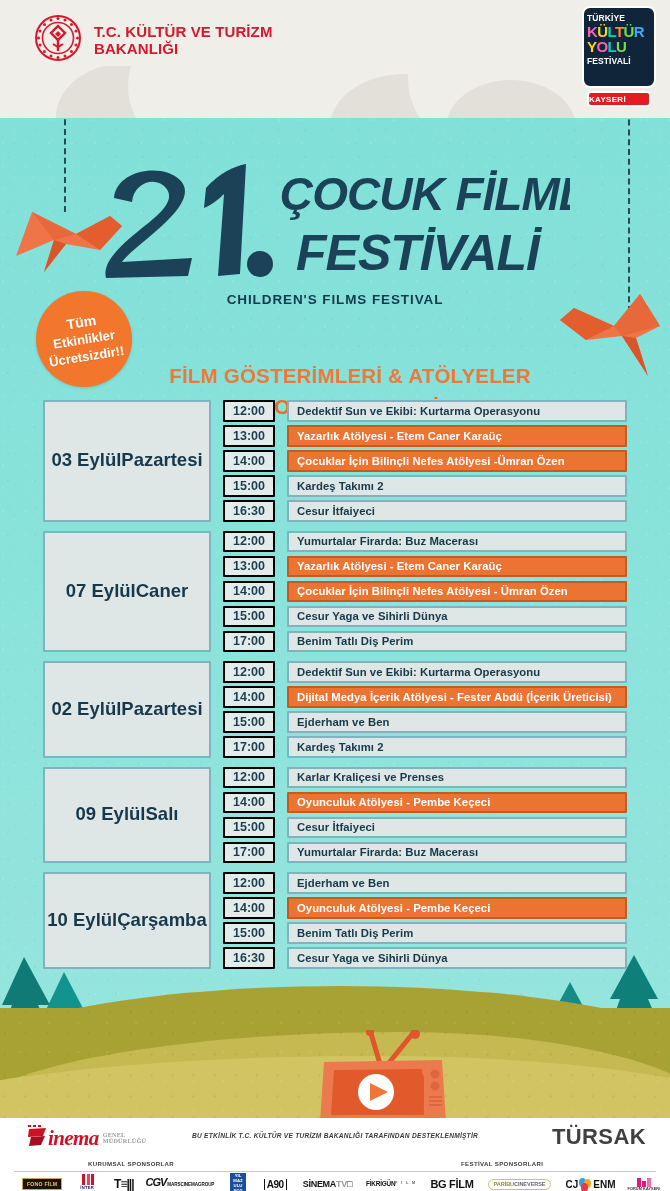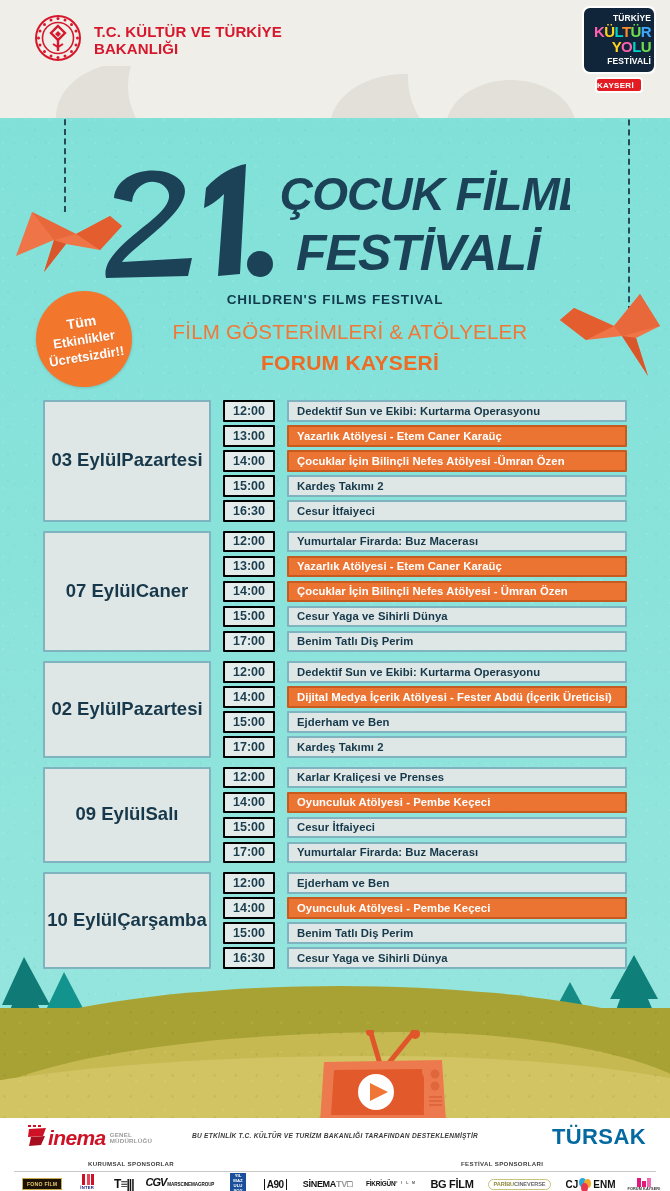--- a/index.html
+++ b/index.html
@@ -84,21 +84,21 @@
     text-shadow:0 1px 0 rgba(0,0,0,.08);
   }
   .free-badge .l1{ font-size:14px; }
   .free-badge .l3{ font-size:13px; }
 
   .sub-lines{
     position:absolute; left:140px; top:320px; width:420px; text-align:center;
     color:#ef7036;
   }
   .sub-lines .l1{
-    font-size:20.5px; font-weight:normal; letter-spacing:.2px; color:#ef7838;
+    font-size:20.5px; font-weight:bold; letter-spacing:.2px; color:#ef7838;margin-top:44px;
   }
   .sub-lines .l2{
     margin-top:7px;
     font-size:21px; font-weight:bold; letter-spacing:.3px; color:#ef6a22;
   }
 
   
   .schedule{
     position:absolute; left:43px; top:400px; width:584px;
   }
@@ -171,38 +171,38 @@
 
   
   .tv{ position:absolute; left:318px; top:1030px; }
 
   
   .footer{
     position:absolute; left:0; top:1118px; width:670px; height:73px;
     background:#ffffff;
   }
   .f-top{ position:relative; height:42px; }
-  .sinema-logo{ position:absolute; left:26px; top:6px; display:flex; align-items:center; }
+  .sinema-logo{ position:absolute; left:26px; top:6px; display:flex; align-items:center;font-family:Liberation Serif, serif; }
   .sinema-word{
     font-size:21px; font-weight:bold; font-style:italic;
     color:#cf1126; letter-spacing:-.6px;
   }
   .sinema-sub{
     margin-left:4px; line-height:1.05; color:#9b9b9b;
     font-size:6.2px; font-weight:bold; letter-spacing:.2px;
   }
   .support-text{
     position:absolute; left:0; right:0; top:14px;
     text-align:center;
     font-size:6.6px; font-style:italic; font-weight:bold;
     color:#3a3a3a; letter-spacing:.25px;
   }
   .tursak{
     position:absolute; right:24px; top:6px;
-    font-size:22px; font-weight:bold; color:#0369a1; letter-spacing:.4px;
+    font-size:22px; font-weight:bold; color:#404040; letter-spacing:.4px;
   }
   .f-labels{ position:relative; height:13px; }
   .lab{
     position:absolute; top:0;
     font-size:6.1px; font-weight:bold; color:#3d3d3d; letter-spacing:.35px;
   }
   .lab.k{ left:82px; }
   .lab.f{ left:455px; }
   .f-rule{
     position:absolute; left:14px; top:11px; width:642px; height:1px; background:#c9c9c9;
@@ -256,28 +256,28 @@
   .ministry .txt{
     margin-left:12px; color:#d6172c; font-size:15px; font-weight:bold;
     line-height:1.15; letter-spacing:.1px;
   }
   
   .ky{
     position:absolute; right:14px; top:6px; width:74px;
   }
   .ky .card{
     background:#10253a; border:2px solid #fff; border-radius:8px;
-    padding:5px 3px 6px; text-align:right;
+    padding:5px 3px 20px; text-align:left;
   }
   .ky .r1{ font-size:8.5px; font-weight:bold; color:#fff; letter-spacing:.1px; }
   .ky .r2{ font-size:15px; font-weight:bold; letter-spacing:-.6px; line-height:1; margin-top:1px; }
   .ky .r3{ font-size:15px; font-weight:bold; letter-spacing:-.6px; line-height:1; }
   .ky .r4{ font-size:8.5px; font-weight:bold; color:#fff; letter-spacing:.1px; margin-top:2px; }
   .ky .kayseri{
-    margin:3px auto 0; width:48px; background:#e31b23; border:2px solid #fff; border-radius:4px;
+    margin:3px auto 0; width:64px; background:#e31b23; border:2px solid #fff; border-radius:4px;
     color:#fff; font-size:8px; font-weight:bold; padding:1.5px 0; letter-spacing:.3px;
   }
 </style>
 </head>
 <body>
 
 <div id="poster">
 
   <div class="sky"></div>
 
@@ -383,21 +383,21 @@
             <circle cx="10.5" cy="10.5" r="1.5"></circle>
               <circle cx="17" cy="6" r="1.5"></circle>
           </g>
           <path d="M24 12 L31 19 L24 26 L17 19 Z" fill="none" stroke="#d6172c" stroke-width="2.4"></path>
           <path d="M24 17 L27 20 L24 23 L21 20 Z" fill="#d6172c"></path>
           <rect x="22.8" y="24" width="2.4" height="13" fill="#d6172c"></rect>
           <path d="M19 30 L24 33 L29 30" fill="none" stroke="#d6172c" stroke-width="2"></path>
         </svg>
       </span>
       <span class="txt">
-        <span>T.C. KÜLTÜR VE TÜRKİYE</span><br>
+        <span>T.C. KÜLTÜR VE TURİZM</span><br>
         <span>BAKANLIĞI</span>
       </span>
     </div>
 
     <div class="ky">
       <div class="card">
         <div class="r1">TÜRKİYE</div>
         <div class="r2">
           <span style="color:#ff5fae">K</span><span style="color:#ffd21e">Ü</span><span style="color:#00d3c8">L</span><span style="color:#ff8a2b">T</span><span style="color:#6fe04c">Ü</span><span style="color:#3ea8ff">R</span>
         </div>

